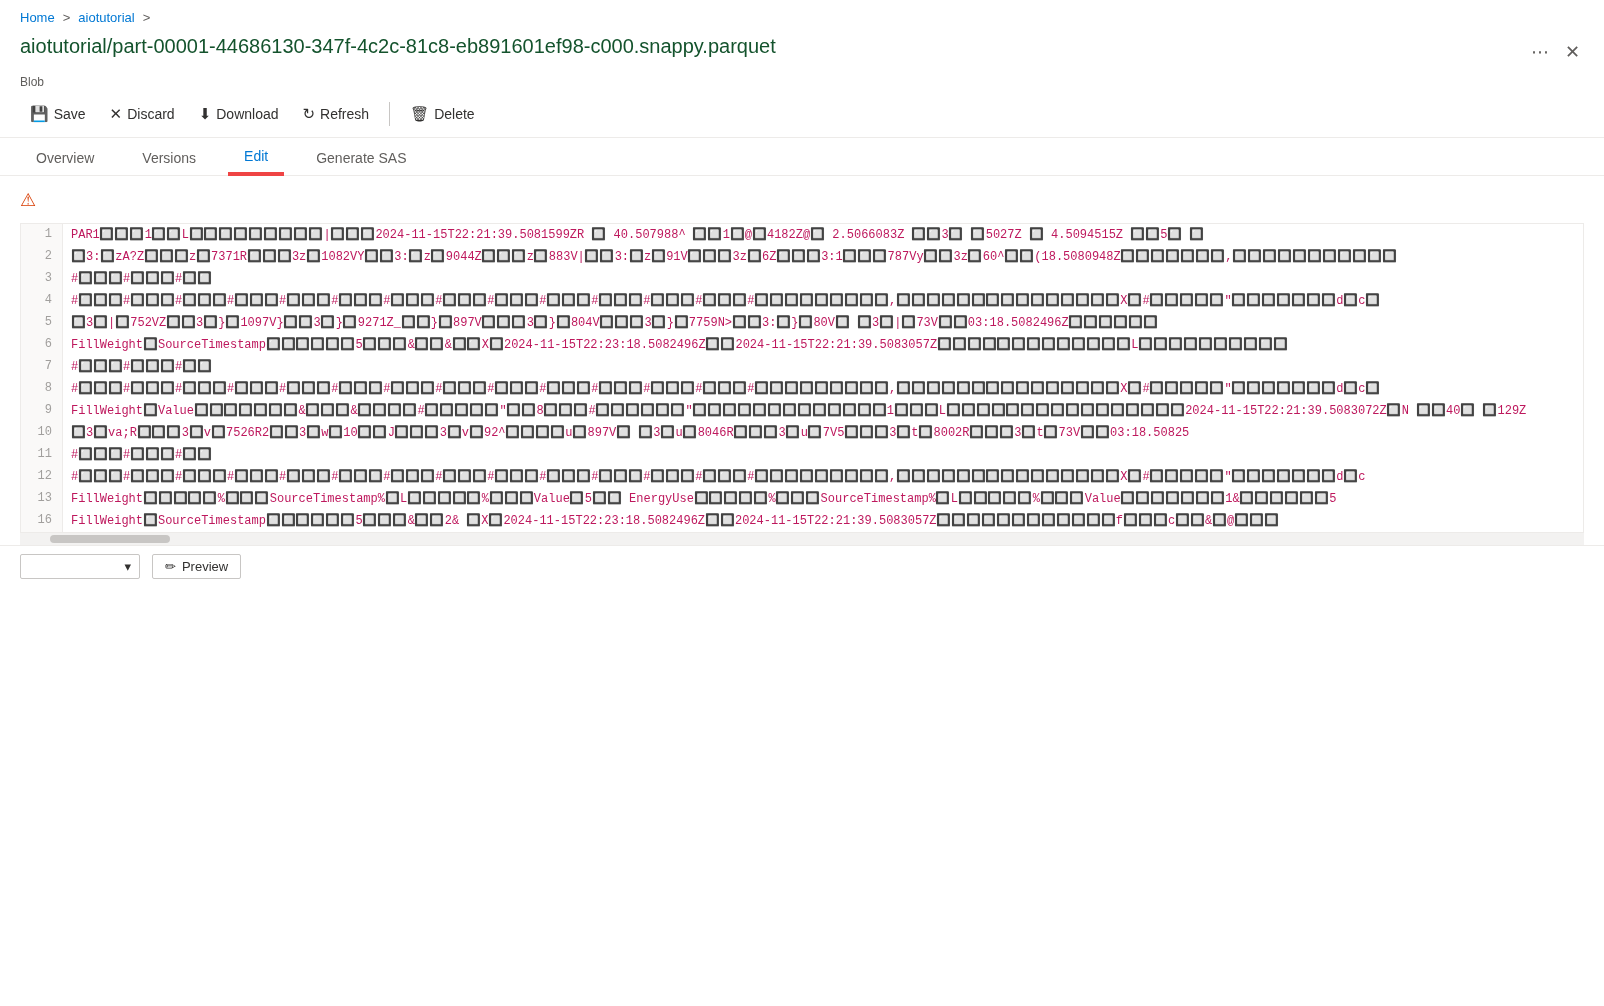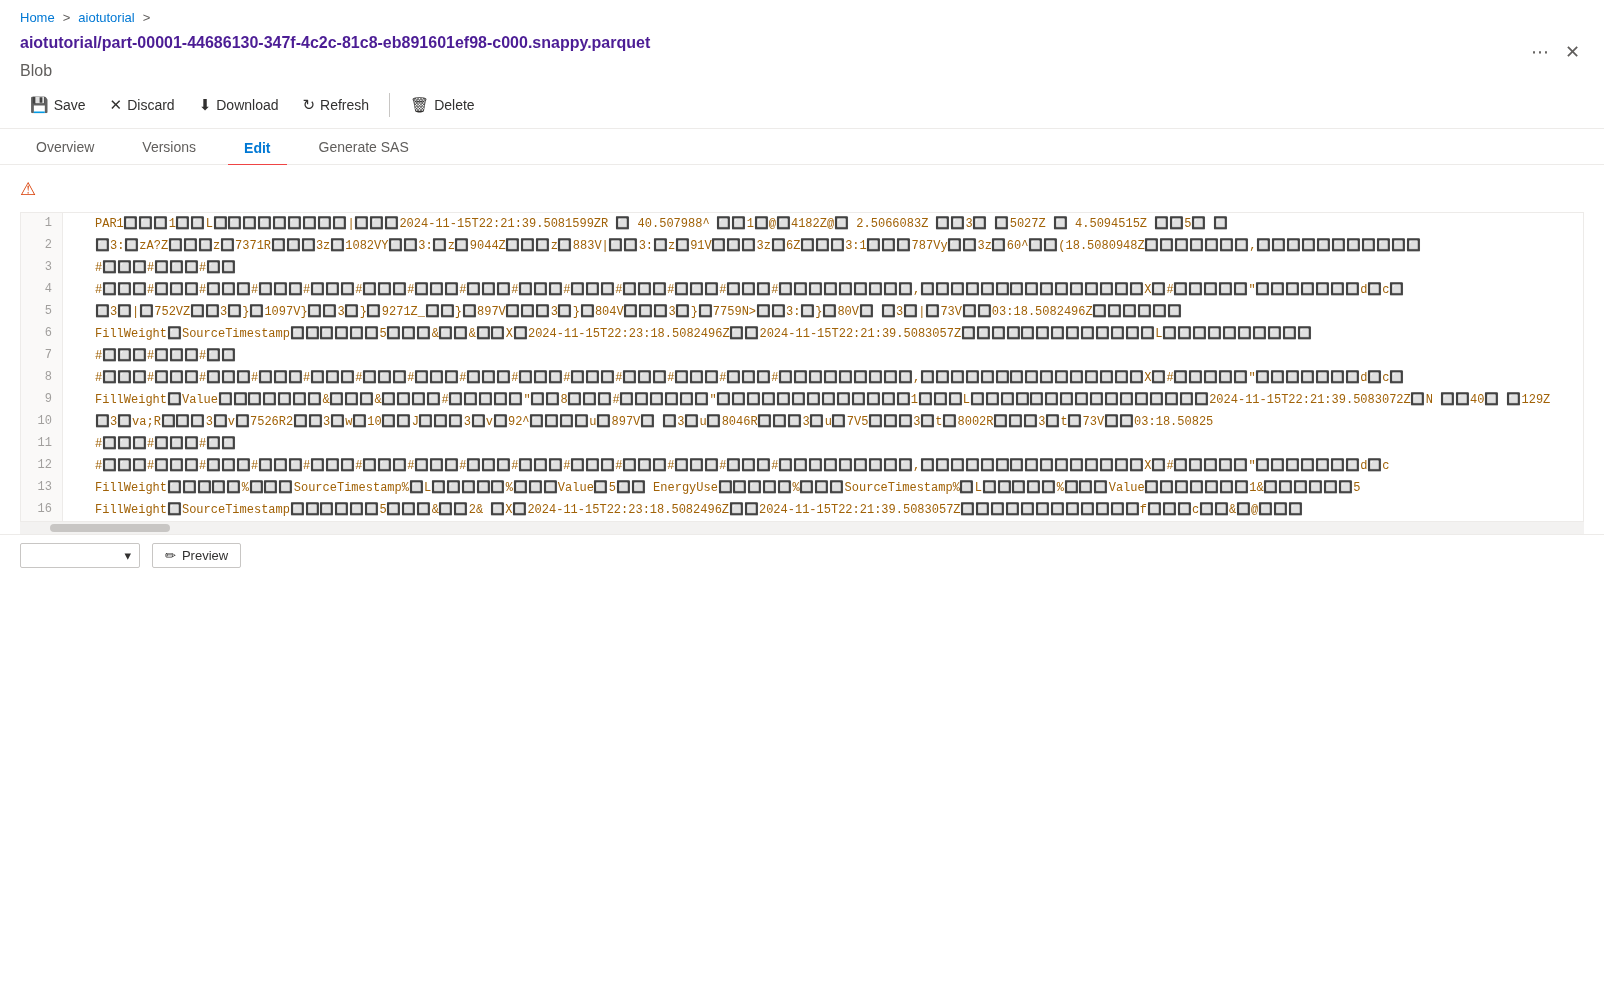--- a/index.html
+++ b/index.html
@@ -25,29 +25,29 @@
       text-decoration: none;
       cursor: pointer;
     }
     .page-header {
       padding: 4px 20px 2px 20px;
       display: flex;
       align-items: flex-start;
       justify-content: space-between;
     }
     .page-header-left h1 {
-      font-size: 16px;
-      font-weight: 700;
-      color: #4c1d95;
+      font-size: 20px;
+      font-weight: 400;
+      color: #14532d;
       line-height: 1.3;
     }
     .page-header-left .subtitle {
-      font-size: 16px;
+      font-size: 12px;
       color: #605e5c;
-      margin-top: 8px;
+      margin-top: 16px;
     }
     .page-header-right {
       display: flex;
       align-items: center;
       gap: 8px;
       padding-top: 4px;
     }
     .icon-btn-header {
       background: none;
       border: none;
@@ -97,22 +97,22 @@
     .tab {
       padding: 10px 16px 8px 16px;
       cursor: pointer;
       font-size: 14px;
       color: #605e5c;
       border-bottom: 2px solid transparent;
       margin-bottom: -1px;
     }
     .tab.active {
       color: #0078d4;
-      border-bottom: 1px solid #ef4444;
-      font-weight: 700;
+      border-bottom: 4px solid #ef4444;
+      font-weight: 400;
     }
     .warning-banner {
       display: flex;
       align-items: flex-start;
       gap: 10px;
       padding: 12px 20px;
       background: #fff;
       color: #323130;
       font-size: 13px;
     }
@@ -149,24 +149,23 @@
       background: #faf9f8;
       border-right: 1px solid #edebe9;
       user-select: none;
       flex-shrink: 0;
     }
     .line-content {
       padding: 3px 8px;
       white-space: nowrap;
       overflow: hidden;
       text-overflow: ellipsis;
-      color: #a16207;
+      color: #be185d;
       font-size: 12px;
       flex: 1;
-      margin-left: 24px;
     }
     .scrollbar-area {
       height: 12px;
       background: #f3f2f1;
       margin: 0 20px;
       position: relative;
     }
     .scrollbar-thumb {
       position: absolute;
       top: 2px;

